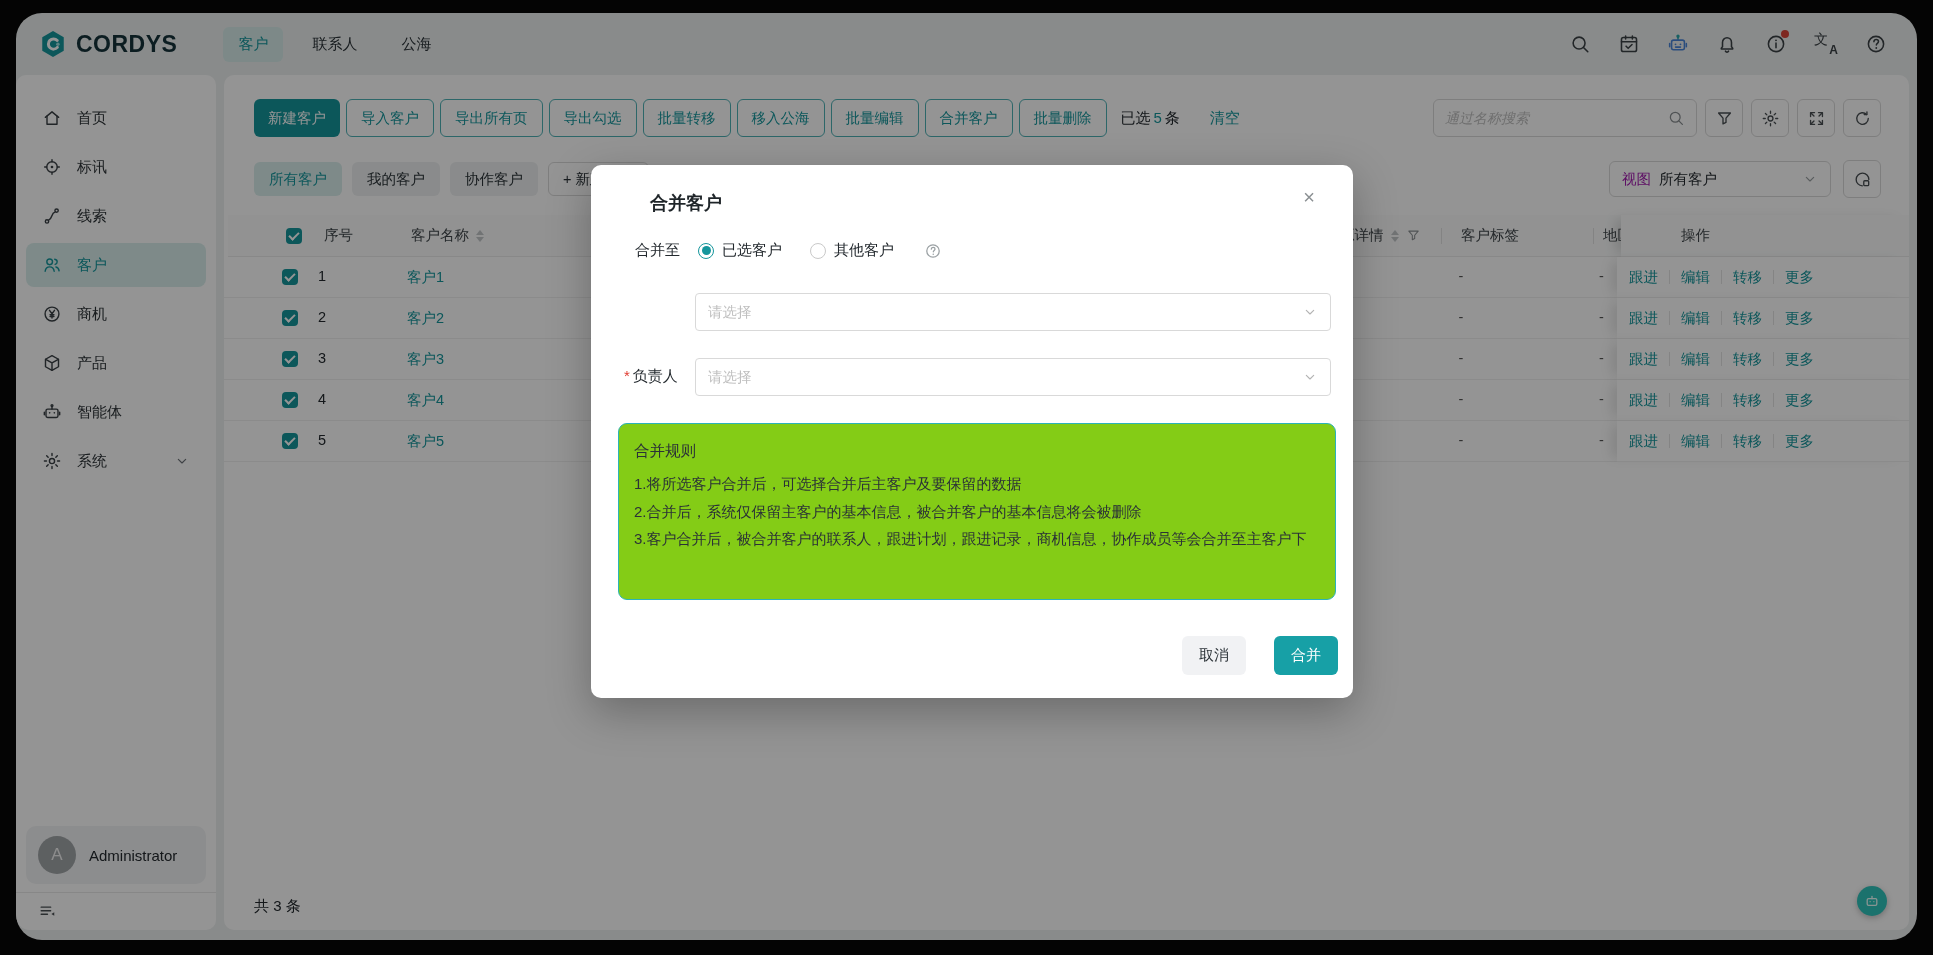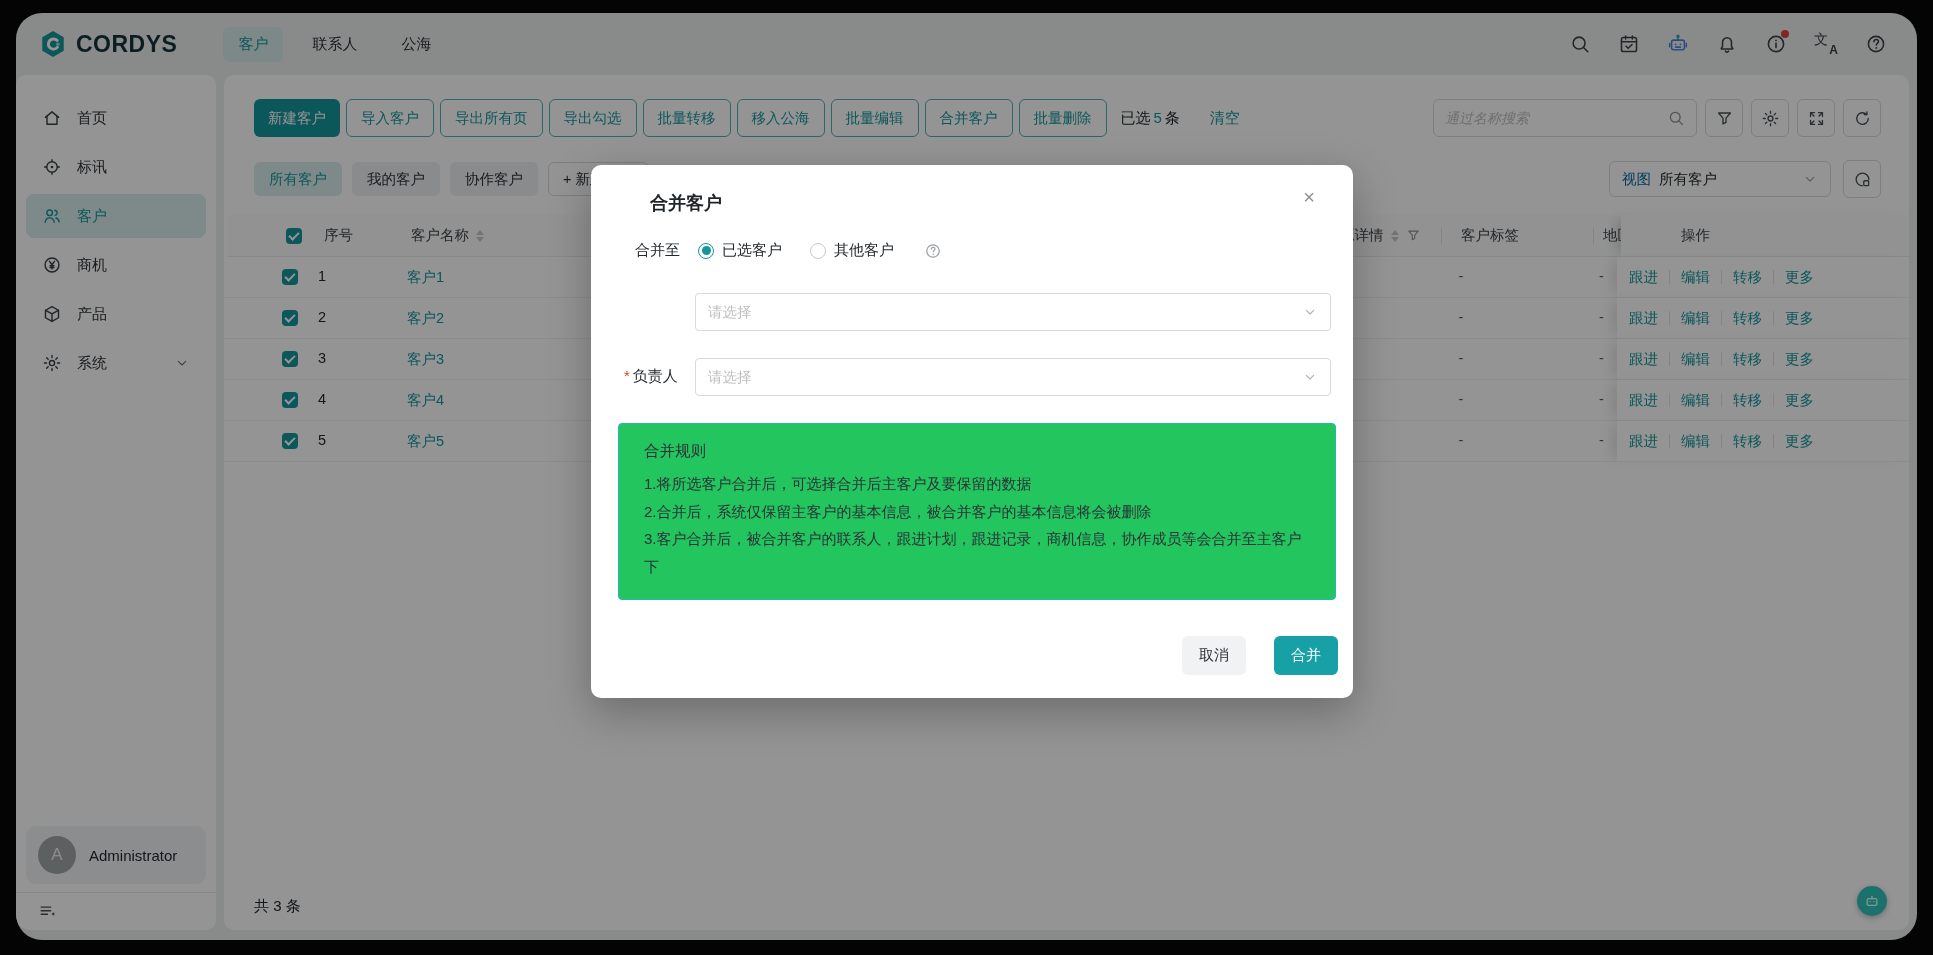--- a/index.html
+++ b/index.html
@@ -71,21 +71,21 @@
 
   .viewbar { position:absolute; top:86px; left:30px; right:28px; height:36px; display:flex; align-items:center; gap:10px; }
   .vtab { height:34px; padding:0 15px; border-radius:6px; background:#eef0f1; color:#2b3338; font-size:14.5px;
     display:flex; align-items:center; cursor:pointer; }
   .vtab.active { background:#d9eeec; color:#15969c; }
   .vtab-new { height:34px; padding:0 14px; border:1px solid #d9d9d9; border-radius:6px; background:#fff;
     color:#2b3338; font-size:14.5px; display:flex; align-items:center; cursor:pointer; }
   .vb-right { margin-left:auto; display:flex; align-items:center; gap:12px; }
   .view-select { width:222px; height:36px; border:1px solid #d9d9d9; border-radius:6px; background:#fff;
     display:flex; align-items:center; padding:0 12px; gap:8px; font-size:14.5px; cursor:pointer; }
-  .view-select .pfx { color:#0369a1; }
+  .view-select .pfx { color:#a21caf; }
   .view-select .val { color:#23292e; }
   .view-select .chev { margin-left:auto; color:#9aa0a3; }
 
   
   .thead { position:absolute; top:140px; left:4px; right:0; height:42px; background:#fbfcfc;
     border-bottom:1px solid #ebebeb; font-size:14.5px; color:#40464a; }
   .th-abs { position:absolute; top:11px; display:flex; align-items:center; }
   .sortcol { display:inline-flex; flex-direction:column; gap:2px; margin-left:7px; }
   .sortcol i { width:0; height:0; border-left:4px solid transparent; border-right:4px solid transparent; }
   .sortcol .up { border-bottom:5px solid #c3c7c9; }
@@ -137,21 +137,21 @@
   .q-ic { width:18px; height:18px; color:#9aa0a3; margin-left:2px; }
   .m-select { position:absolute; left:104px; width:636px; height:38px; border:1px solid #d9d9d9;
     border-radius:4px; display:flex; align-items:center; padding:0 12px; font-size:14.5px; cursor:pointer; }
   .m-select .ph { color:#bfbfbf; }
   .m-select .chev { margin-left:auto; color:#b3b3b3; }
   .m-sel1 { top:128px; }
   .m-sel2 { top:193px; }
   .m-owner { position:absolute; left:33px; top:202px; font-size:15px; color:#23292e; }
   .req { color:#e03b30; margin-right:3px; }
   .rules { position:absolute; left:27px; top:258px; width:718px; height:177px; border:1px solid #2bb3b8;
-    background:#22c55e; border-radius:4px; padding:17px 25px; color:#2b3237; }
+    background:#84cc16; border-radius:9px; padding:17px 15px; color:#2b3237; }
   .rules-title { font-size:15.5px; margin-bottom:8px; }
   .rules-line { font-size:15px; line-height:27.5px; }
   .m-footer { position:absolute; right:15px; top:471px; display:flex; gap:28px; }
   .m-btn { height:39px; padding:0 17px; border-radius:6px; font-size:15px; display:flex; align-items:center;
     cursor:pointer; }
   .m-btn.cancel { background:#f1f2f4; color:#2b3237; }
   .m-btn.confirm { background:#17a0a6; color:#fff; }
   .chev-svg { width:16px; height:16px; }
 </style>
 </head>
@@ -239,20 +239,28 @@
         <span>首页</span>
       </div>
       <div class="side-item">
         <svg class="icn" viewBox="0 0 24 24">
             <circle cx="12" cy="12" r="6.3"></circle>
             <circle cx="12" cy="12" r="1.6" fill="currentColor" stroke="none"></circle>
             <path d="M12 3.2v2.4M12 18.4v2.4M3.2 12h2.4M18.4 12h2.4"></path>
           </svg>
         <span>标讯</span>
       </div>
+      <div class="side-item">
+        <svg class="icn" viewBox="0 0 24 24">
+            <circle cx="6" cy="18.5" r="2"></circle>
+            <circle cx="17.5" cy="5.5" r="2"></circle>
+            <path d="M7.7 17.2c5.6-2.4 2.5-8.3 8.2-10.2"></path>
+          </svg>
+        <span>线索</span>
+      </div>
       <div class="side-item active">
         <svg class="icn" viewBox="0 0 24 24">
             <circle cx="9.2" cy="8.2" r="3.4"></circle>
             <path d="M3.8 19.5c.4-3.4 2.6-5.3 5.4-5.3 2.9 0 5 1.9 5.4 5.3"></path>
             <path d="M15.3 5.1c1.7.3 2.9 1.6 2.9 3.1 0 1.4-1 2.7-2.4 3.1"></path>
             <path d="M16.7 14.4c2.2.5 3.5 2.2 3.8 4.6"></path>
           </svg>
         <span>客户</span>
       </div>
       <div class="side-item">
@@ -261,20 +269,31 @@
             <path d="M9 7.6l3 4.1 3-4.1M12 11.7v5M9.7 12.9h4.6M9.7 15h4.6"></path>
           </svg>
         <span>商机</span>
       </div>
       <div class="side-item">
         <svg class="icn" viewBox="0 0 24 24">
             <path d="M12 3.2l7.8 4.3v9L12 20.8l-7.8-4.3v-9z"></path>
             <path d="M4.4 7.6 12 11.9l7.6-4.3M12 11.9v8.7"></path>
           </svg>
         <span>产品</span>
+      </div>
+      <div class="side-item">
+        <svg class="icn" viewBox="0 0 24 24">
+            <rect x="4.8" y="8.5" width="14.4" height="10" rx="2"></rect>
+            <path d="M12 5.2v3.3"></path>
+            <circle cx="12" cy="4.2" r="1.1"></circle>
+            <circle cx="9.2" cy="13" r="1" fill="currentColor" stroke="none"></circle>
+            <circle cx="14.8" cy="13" r="1" fill="currentColor" stroke="none"></circle>
+            <path d="M2.8 12.2v3.2M21.2 12.2v3.2"></path>
+          </svg>
+        <span>智能体</span>
       </div>
       <div class="side-item">
         <svg class="icn" viewBox="0 0 24 24">
             <circle cx="12" cy="12" r="3.1"></circle>
             <path d="M12 2.9v2.5M12 18.6v2.5M2.9 12h2.5M18.6 12h2.5M5.6 5.6l1.8 1.8M16.6 16.6l1.8 1.8M18.4 5.6l-1.8 1.8M7.4 16.6l-1.8 1.8"></path>
           </svg>
         <span>系统</span>
         <svg class="icn chev chev-svg" viewBox="0 0 24 24">
             <path d="M6.5 9.5l5.5 5.5 5.5-5.5"></path>
           </svg>

